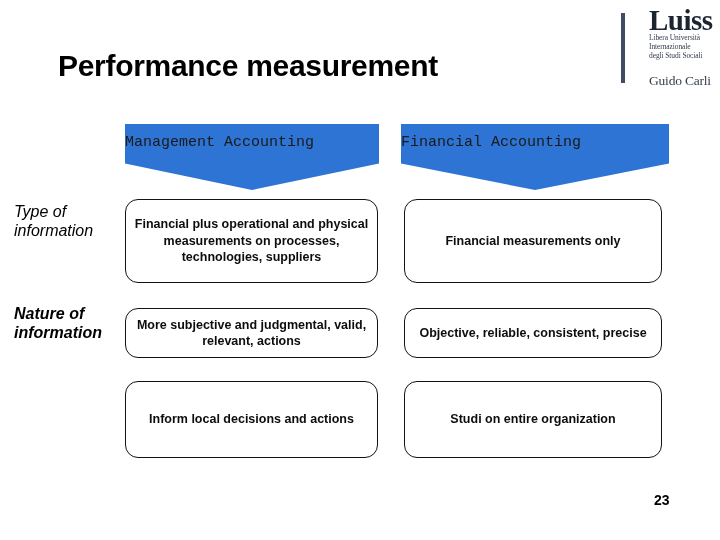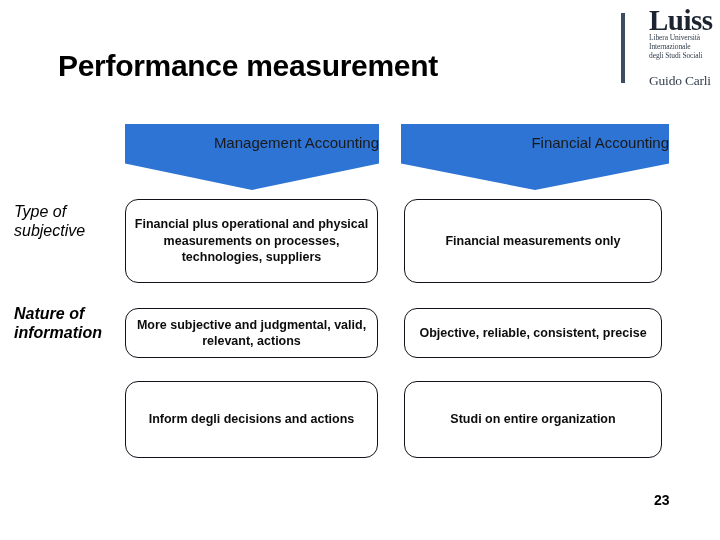--- a/index.html
+++ b/index.html
@@ -90,24 +90,24 @@
     height: 66px;
     background: #2E74D4;
     -webkit-clip-path: polygon(0 0, 100% 0, 100% 60%, 50% 100%, 0 60%);
     clip-path: polygon(0 0, 100% 0, 100% 60%, 50% 100%, 0 60%);
   }
   .banner-label {
     position: absolute;
     top: 10px;
     left: 0;
     right: 0;
-    text-align: right;
+    text-align: left;
     font-size: 15px;
     color: #1a1a1a;
-    font-family: Liberation Sans, sans-serif;
+    font-family: Liberation Mono, monospace;
   }
   #banner-management { left: 125px; width: 254px; }
   #banner-financial  { left: 401px; width: 268px; }
 
   
   .row-label {
     position: absolute;
     left: 14px;
     width: 108px;
     font-style: italic;
@@ -176,39 +176,39 @@
   </div>
 
   <div class="banner" id="banner-management">
   </div>
   <div class="banner-label" style="left:125px; width:254px; top:134px;">Management Accounting</div>
 
   <div class="banner" id="banner-financial">
   </div>
   <div class="banner-label" style="left:401px; width:268px; top:134px;">Financial Accounting</div>
 
-  <div class="row-label" id="row-label-0">Type of subjective</div>
+  <div class="row-label" id="row-label-0">Type of information</div>
   <div class="row-label" id="row-label-1">Nature of information</div>
 
   <div class="cell col-left r0">
     <span class="cell-text">Financial plus operational and physical measurements on processes, technologies, suppliers</span>
   </div>
   <div class="cell col-right r0">
     <span class="cell-text">Financial measurements only</span>
   </div>
 
   <div class="cell col-left r1">
     <span class="cell-text">More subjective and judgmental, valid, relevant, actions</span>
   </div>
   <div class="cell col-right r1">
     <span class="cell-text">Objective, reliable, consistent, precise</span>
   </div>
 
   <div class="cell col-left r2">
-    <span class="cell-text">Inform degli decisions and actions</span>
+    <span class="cell-text">Inform local decisions and actions</span>
   </div>
   <div class="cell col-right r2">
     <span class="cell-text">Studi on entire organization</span>
   </div>
 
   <div id="page-number">23</div>
 
 </div>
 
 </body></html>

